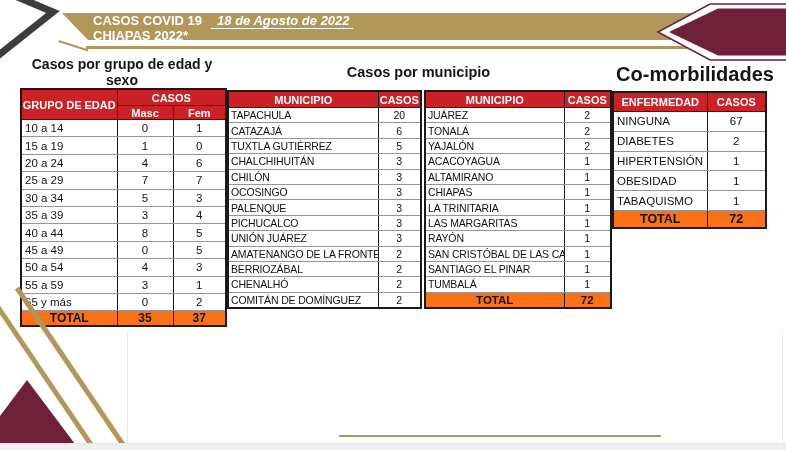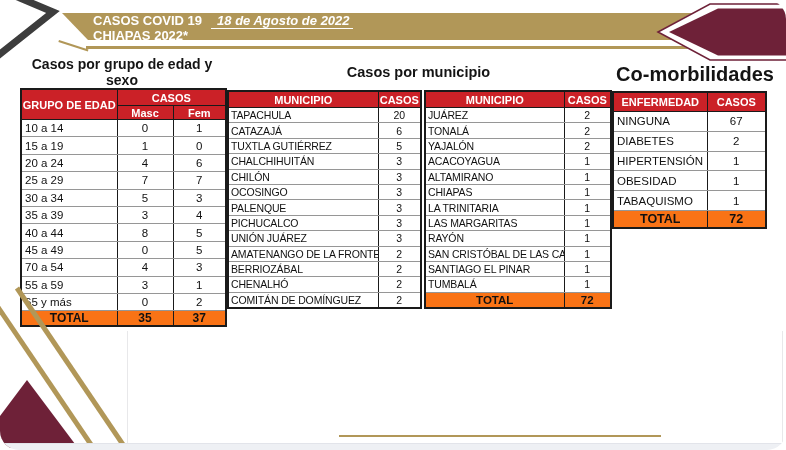--- a/index.html
+++ b/index.html
@@ -1,17 +1,17 @@
 <!DOCTYPE html>
 <html><head>
 <meta charset="utf-8">
 <style>
   html,body{margin:0;padding:0;background:#fff;}
   #stage{position:relative;width:786px;height:450px;background:#ffffff;overflow:hidden;
-         font-family:"Liberation Sans",sans-serif;color:#111;border-radius:19px;}
+         font-family:"Liberation Sans",sans-serif;color:#111;}
   .abs{position:absolute;}
 
   
   .banner{position:absolute;left:62px;top:13px;width:637px;height:27px;background:#b19758;
           clip-path:polygon(0 0,100% 0,100% 100%,26px 100%);
           color:#fff;font-weight:bold;font-size:13px;line-height:13.5px;
           padding:1px 0 0 31px;box-sizing:border-box;white-space:nowrap;}
   .banner .date{font-style:italic;display:inline-block;border-bottom:1.5px solid #fff;
                 padding:0 3px 0 6px;margin-left:9px;}
   .banner-diag{position:absolute;left:59px;top:40px;width:31px;height:2.4px;background:#b19758;
@@ -135,21 +135,21 @@
           <td class="name">40 a 44</td>
           <td class="num">8</td>
           <td class="num">5</td>
         </tr>
         <tr>
           <td class="name">45 a 49</td>
           <td class="num">0</td>
           <td class="num">5</td>
         </tr>
         <tr>
-          <td class="name">70 a 54</td>
+          <td class="name">50 a 54</td>
           <td class="num">4</td>
           <td class="num">3</td>
         </tr>
         <tr>
           <td class="name">55 a 59</td>
           <td class="num">3</td>
           <td class="num">1</td>
         </tr>
         <tr>
           <td class="name">65 y más</td>

